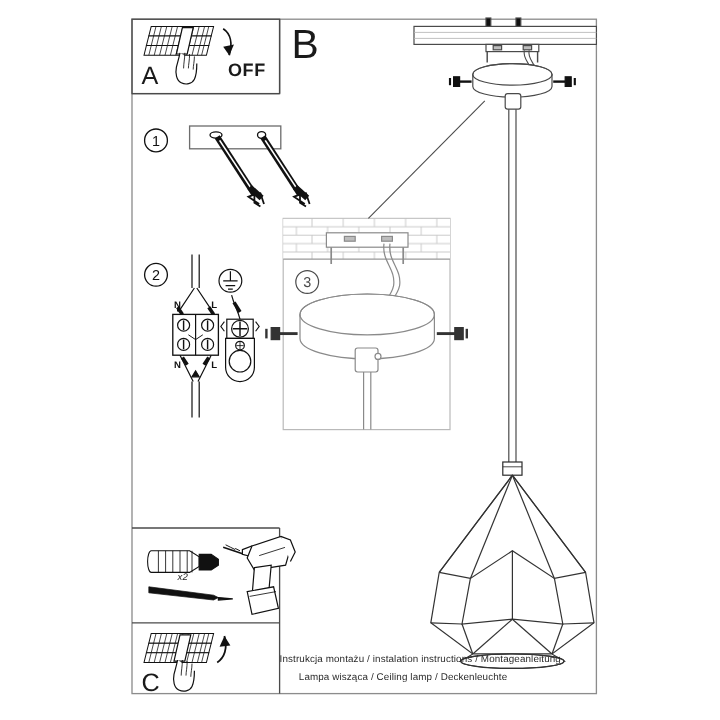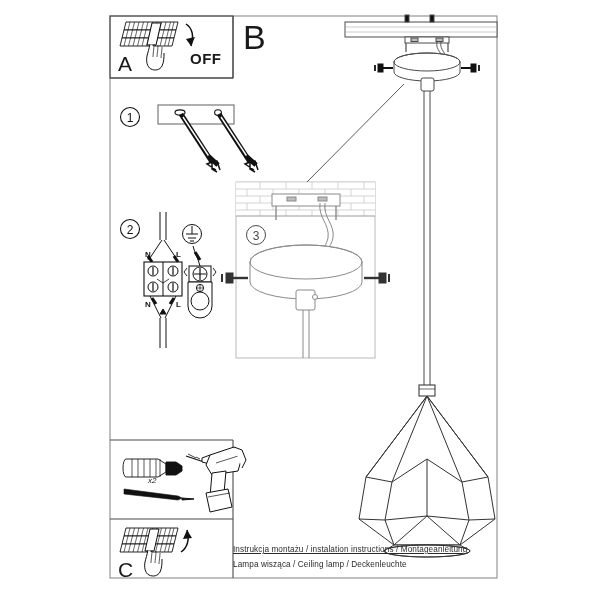--- a/index.html
+++ b/index.html
@@ -8,22 +8,22 @@
   .sheet{position:absolute;left:0;top:0;width:600px;height:600px;}
   svg{display:block;}
   .txt{position:absolute;}
   .lbl-A{left:118px;top:52px;font-size:21px;letter-spacing:.5px;}
   .lbl-B{left:243px;top:18px;font-size:34px;font-weight:400;letter-spacing:.5px;}
   .lbl-C{left:118px;top:558px;font-size:21px;letter-spacing:.5px;}
   .lbl-OFF{left:190px;top:50px;font-size:15px;font-weight:700;letter-spacing:.5px;}
   .lbl-ON{left:183px;top:555px;font-size:20px;font-weight:700;letter-spacing:.5px;margin-top:45px;}
   .cap{position:absolute;left:233px;font-size:8.2px;color:#2b2b2b;
        letter-spacing:.1px;white-space:nowrap;}
-  .cap1{top:545px;text-decoration:underline;}
-  .cap2{top:560px;}
+  .cap1{top:545px;}
+  .cap2{top:560px;margin-left:16px;}
   .x2{position:absolute;left:148px;top:476px;font-size:8px;font-style:italic;color:#222;}
   .nl{position:absolute;font-size:8px;font-weight:700;color:#111;}
 </style>
 </head>
 <body>
 
 <div class="sheet">
 <svg width="600" height="600" viewBox="0 0 600 600">
 
   <defs>

